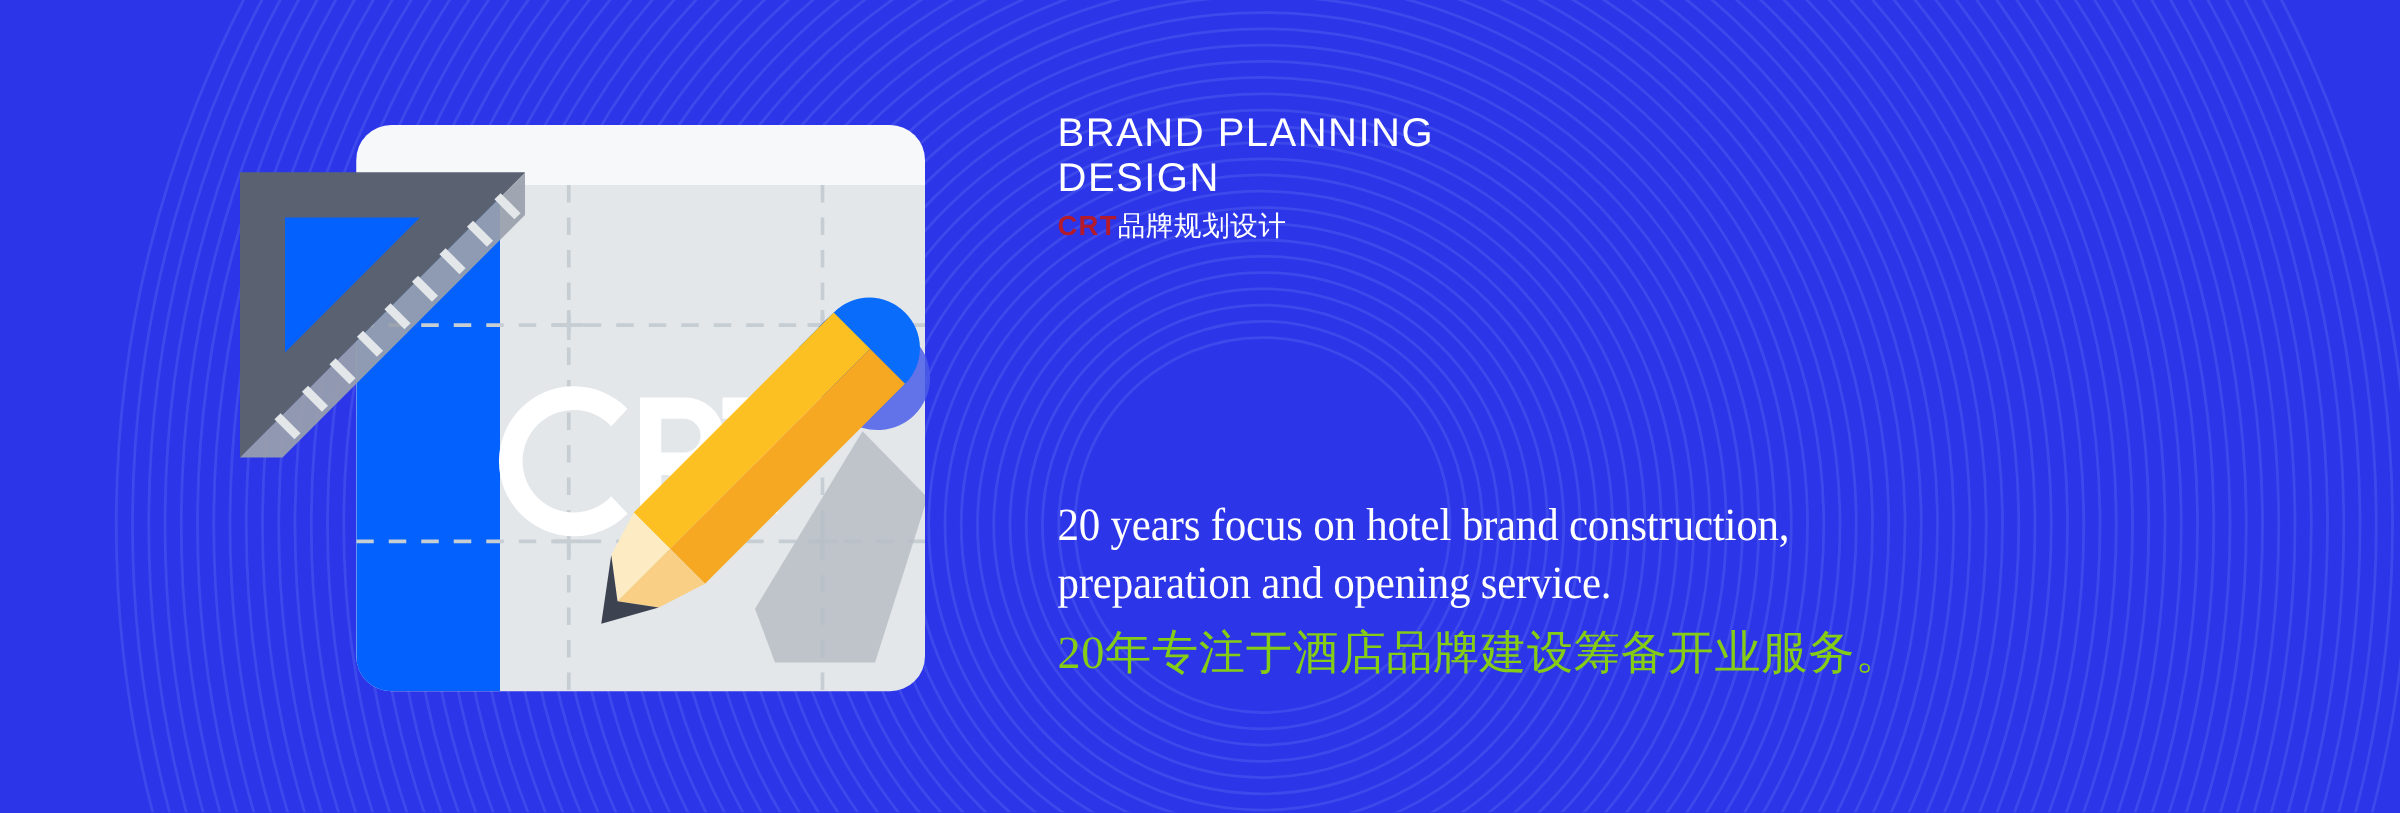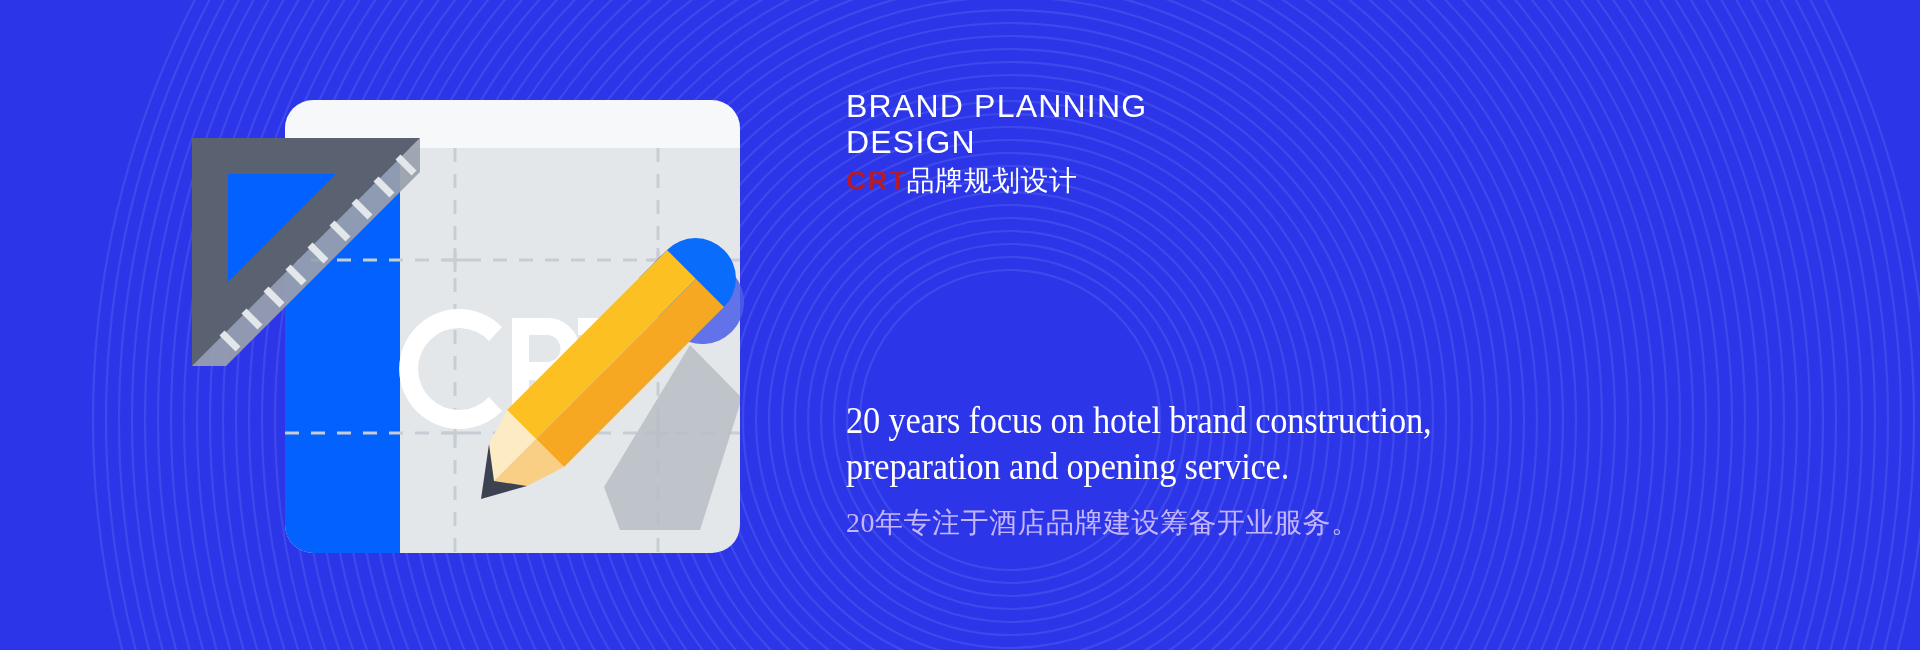--- a/index.html
+++ b/index.html
@@ -21,34 +21,34 @@
   
   .copy{position:absolute;left:846px;top:0;width:1060px;height:650px;}
 
   .headline{
     position:absolute;left:0;top:88px;width:520px;
     color:#ffffff;font-size:32px;line-height:36px;
     letter-spacing:1.2px;font-weight:400;white-space:pre-line;
   }
   .subhead{
     position:absolute;left:0;top:168px;
-    font-size:28px;line-height:26px;letter-spacing:.5px;color:#ffffff;
+    font-size:22px;line-height:26px;letter-spacing:.5px;color:#ffffff;
     white-space:nowrap;
   }
   .subhead .crt{color:#b31b2c;font-weight:700;letter-spacing:1px;}
   .subhead .cn{color:#ffffff;}
 
   .tagline{position:absolute;left:0;top:398px;width:1000px;font-family:Liberation Serif, serif;}
   .tag-en{
     color:#ffffff;font-size:37px;line-height:46px;font-weight:400;
     letter-spacing:-0.2px;white-space:pre-line;
     transform:scaleX(.93);transform-origin:left center;
   }
   .tag-cn{
-    color:#c4b5fd;font-size:28px;line-height:54px;font-weight:400;
+    color:#84cc16;font-size:37px;line-height:54px;font-weight:400;
     letter-spacing:.5px;margin-top:6px;white-space:nowrap;
   }
 </style>
 </head>
 <body>
 
 <div id="banner">
 
   <div class="rings">
     <svg viewBox="0 0 1920 650" xmlns="http://www.w3.org/2000/svg" preserveAspectRatio="none">

